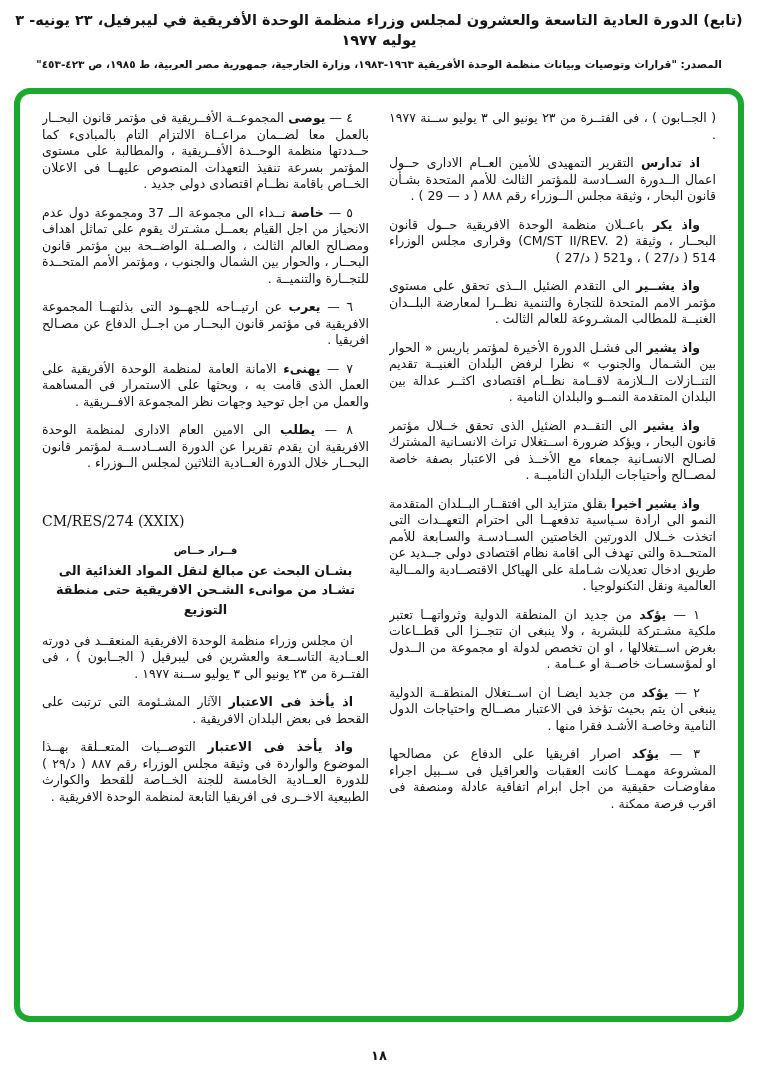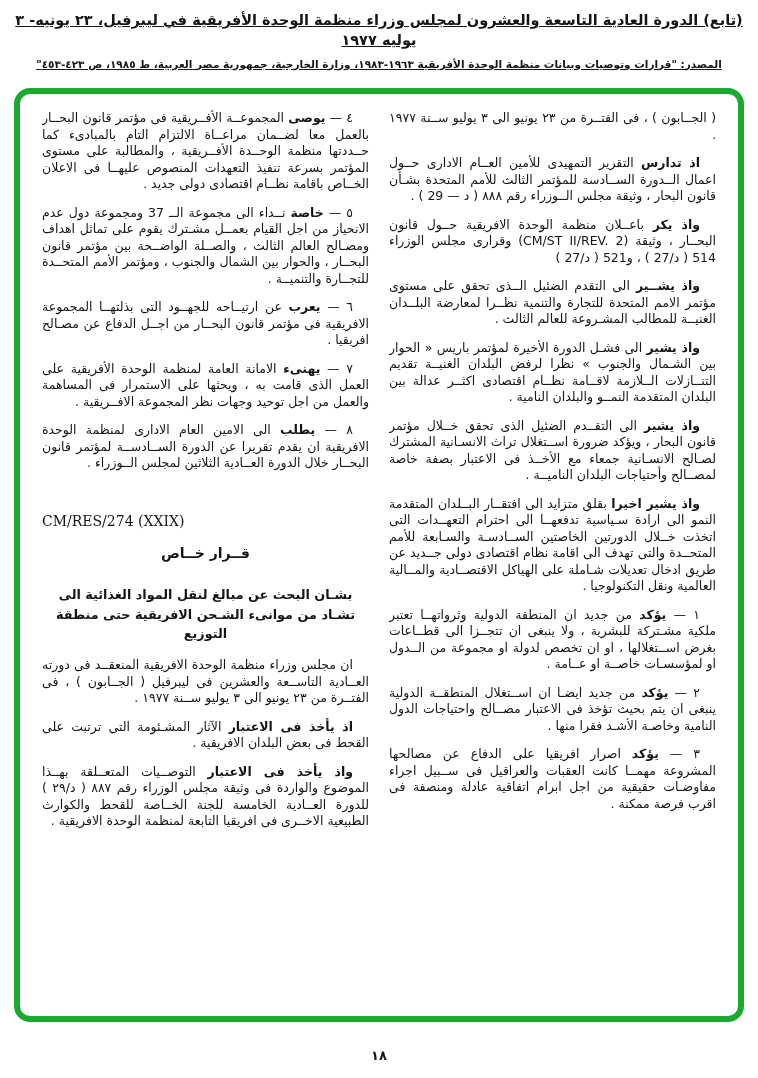--- a/index.html
+++ b/index.html
@@ -1,42 +1,42 @@
 <!DOCTYPE html>
 <html lang="ar" dir="rtl"><head>
 <meta charset="utf-8">
 <style>
   html,body{margin:0;padding:0;}
   body{
     width:758px;height:1078px;background:#ffffff;position:relative;
     font-family:"DejaVu Sans", sans-serif;direction:rtl;color:#151515;
     -webkit-font-smoothing:antialiased;overflow:hidden;
   }
-  .page-header{position:absolute;top:10px;right:0;left:0;text-align:center;text-decoration:underline;}
+  .page-header{position:absolute;top:10px;right:0;left:0;text-align:center;}
   .header-line1{font-weight:bold;font-size:14.5px;line-height:1.4;padding:0 12px;}
   .header-line2{font-weight:bold;font-size:10.5px;margin-top:7px;padding:0 30px;}
   .frame{
     position:absolute;left:14px;right:14px;top:88px;height:934px;
     border:6px solid #1ca92f;border-radius:16px;box-sizing:border-box;
     background:#ffffff;
   }
   .columns{
     display:flex;gap:20px;padding:16px 22px 0 22px;height:100%;
     box-sizing:border-box;overflow:hidden;
   }
   .col{flex:1;min-width:0;font-size:12.5px;line-height:1.32;text-align:justify;overflow:hidden;}
   .para{margin:0 0 12px 0;text-indent:16px;}
   .para .lead{font-weight:bold;}
   .para.no-indent{text-indent:0;}
   .ref{
     direction:ltr;text-align:left;font-family:"DejaVu Serif", serif;
     font-size:14px;margin:40px 0 14px 0;text-indent:0;
   }
   .sec-heading{
-    font-size:14px;font-weight:bold;text-align:center;margin:0 0 23px 0;
+    font-size:10px;font-weight:bold;text-align:center;margin:0 0 4px 0;
   }
   .sec-title{
     font-weight:bold;font-size:12.8px;text-align:center;margin:0 0 14px 0;
     text-indent:0;line-height:1.5;
   }
   .page-footer{position:absolute;bottom:14px;right:0;left:0;text-align:center;}
   .page-number{font-size:13px;font-weight:bold;}
 </style>
 </head>
 <body>

